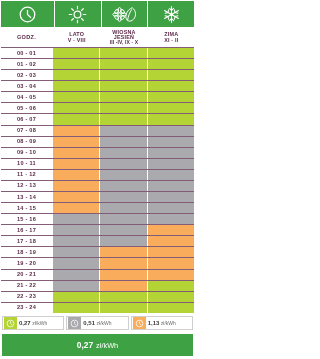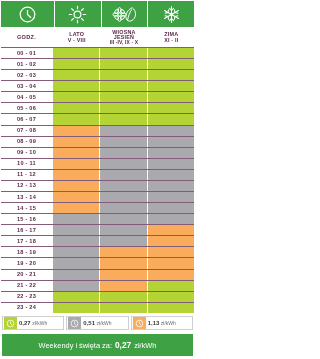--- a/index.html
+++ b/index.html
@@ -370,18 +370,17 @@
             <circle cx="12" cy="12" r="9"></circle>
             <path d="M12 6.5V12l4 3.6"></path>
           </svg>
         </div>
         <span class="legend-price">1,13</span>
         <span class="legend-unit">zł/kWh</span>
       </div>
     </div>
 
   <div class="banner">
-    <span class="banner-text">Weekendy i święta za:</span>
     <span class="banner-price">0,27</span>
     <span class="banner-unit">zł/kWh</span>
   </div>
 
 </div>
 
 </body></html>

